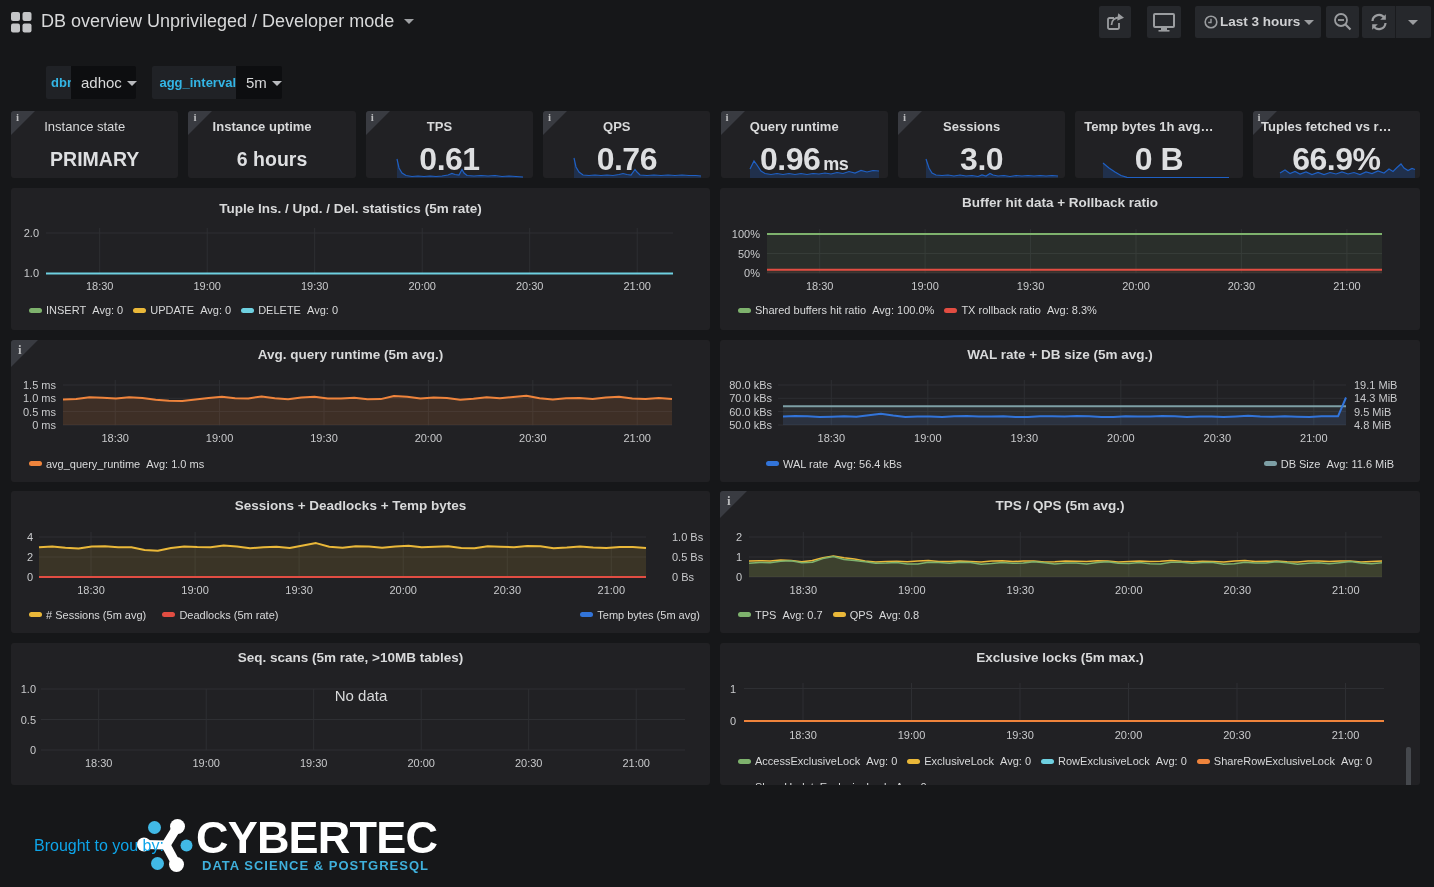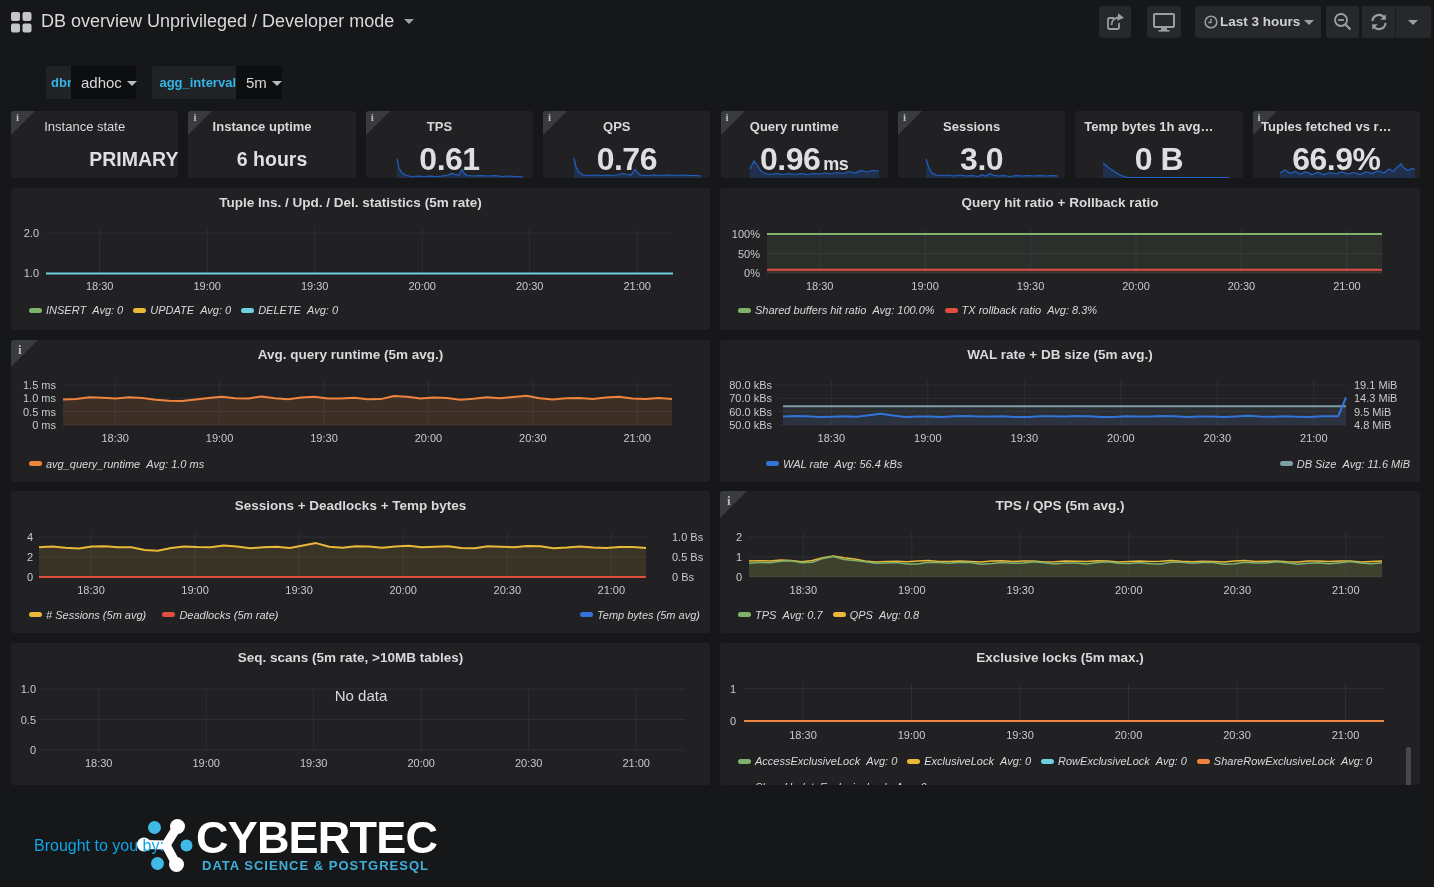--- a/index.html
+++ b/index.html
@@ -1,21 +1,21 @@
 <!DOCTYPE html>
 <html><head><meta charset="utf-8">
 <style>
 * { margin:0; padding:0; box-sizing:border-box; }
 body { width:1434px; height:887px; background:#161719; overflow:hidden; position:relative;
   font-family:"Liberation Sans",sans-serif; color:#d8d9da; }
 .panel { position:absolute; background:#212124; border-radius:3px; overflow:hidden; }
 .ptitle { position:absolute; left:0; right:20px; text-align:center; font-size:13px; font-weight:700; color:#d8d9da; }
 .tick { fill:#c9cacc; font-size:11px; font-family:"Liberation Sans",sans-serif; }
 .leg { position:absolute; white-space:nowrap; font-size:11px; color:#d8d9da; }
-.li { margin-right:10px;font-style:italic; }
+.li { margin-right:10px; }
 .li i { display:inline-block; width:13px; height:5px; border-radius:2.5px; margin-right:4px; vertical-align:1.5px; }
 .statval { position:absolute; left:0; right:0; text-align:center; font-weight:700; color:#dedfe1; z-index:2; }
 .navbtn { position:absolute; top:6px; height:32px; background:#26282c; border-radius:2px; }
 </style></head><body>
 <div style="position:absolute;left:0;top:0;width:100%;height:52px;">
     <svg width="22" height="22" style="position:absolute;left:10px;top:11px;">
       <rect x="1" y="1" width="9" height="9" rx="2" fill="#c4c5c7"></rect>
       <rect x="12.5" y="1" width="9" height="9" rx="2" fill="#c4c5c7"></rect>
       <rect x="1" y="12.5" width="9" height="9" rx="2" fill="#c4c5c7"></rect>
       <rect x="12.5" y="12.5" width="9" height="9" rx="2" fill="#c4c5c7"></rect>
@@ -61,21 +61,21 @@
 <div style="position:absolute;left:0;top:66px;height:33px;">
     <div style="position:absolute;left:11px;top:0;width:60px;height:33px;background:#202226;border-radius:2px 0 0 2px;text-align:center;line-height:33px;font-size:13px;font-weight:700;color:#33b5e5;margin-left:35px;">dbname</div>
     <div style="position:absolute;left:71px;top:0;width:65px;height:33px;background:#0d0e10;border-radius:0 2px 2px 0;line-height:33px;font-size:15px;color:#d8d9da;padding-left:10px;white-space:nowrap;">adhoc<span style="display:inline-block;margin-left:5px;vertical-align:2px;width:0;height:0;border-left:5px solid transparent;border-right:5px solid transparent;border-top:5px solid #b8babd;"></span></div>
     <div style="position:absolute;left:152px;top:0;width:84px;height:33px;background:#202226;border-radius:2px 0 0 2px;text-align:right;line-height:33px;font-size:13px;font-weight:700;color:#33b5e5;">agg_interval</div>
     <div style="position:absolute;left:236px;top:0;width:46px;height:33px;background:#0d0e10;border-radius:0 2px 2px 0;line-height:33px;font-size:15px;color:#d8d9da;padding-left:10px;white-space:nowrap;">5m<span style="display:inline-block;margin-left:5px;vertical-align:2px;width:0;height:0;border-left:5px solid transparent;border-right:5px solid transparent;border-top:5px solid #b8babd;"></span></div>
   </div>
 <div class="panel" style="left:11.0px;top:111px;width:167.4px;height:67px;">
     <div style="position:absolute;top:0;left:0;width:0;height:0;border-top:24px solid #393b41;border-right:24px solid transparent;"></div>
     <span style="position:absolute;top:1px;left:5px;font-family:'Liberation Serif',serif;font-weight:bold;font-size:11px;color:#bbbcbe;line-height:11px;">i</span>
     <div class="ptitle" style="top:8px;font-weight:400;">Instance state</div>
-    <div class="statval" style="top:37px;font-size:19.5px;text-align:right;">PRIMARY</div>
+    <div class="statval" style="top:37px;font-size:19.5px;">PRIMARY</div>
   </div>
 <div class="panel" style="left:188.4px;top:111px;width:167.4px;height:67px;">
     <div style="position:absolute;top:0;left:0;width:0;height:0;border-top:24px solid #393b41;border-right:24px solid transparent;"></div>
     <span style="position:absolute;top:1px;left:5px;font-family:'Liberation Serif',serif;font-weight:bold;font-size:11px;color:#bbbcbe;line-height:11px;">i</span>
     <div class="ptitle" style="top:8px;font-weight:700;">Instance uptime</div>
     <div class="statval" style="top:37px;font-size:19.5px;">6 hours</div>
   </div>
 <div class="panel" style="left:365.8px;top:111px;width:167.4px;height:67px;">
     <div style="position:absolute;top:0;left:0;width:0;height:0;border-top:24px solid #393b41;border-right:24px solid transparent;"></div>
     <span style="position:absolute;top:1px;left:5px;font-family:'Liberation Serif',serif;font-weight:bold;font-size:11px;color:#bbbcbe;line-height:11px;">i</span>
@@ -128,21 +128,21 @@
     <div style="position:absolute;top:0;left:0;width:0;height:0;border-top:24px solid #393b41;border-right:24px solid transparent;"></div>
     <span style="position:absolute;top:1px;left:5px;font-family:'Liberation Serif',serif;font-weight:bold;font-size:11px;color:#bbbcbe;line-height:11px;">i</span>
     <div class="ptitle" style="top:8px;font-weight:700;">Tuples fetched vs r…</div>
     <svg width="167" height="67" style="position:absolute;left:0;top:0;z-index:1;">
       <polygon points="27.0,62.0 32.0,59.0 37.0,62.5 42.0,60.5 47.0,63.0 53.0,61.0 59.0,63.5 65.0,61.5 71.0,63.5 77.0,61.5 83.0,63.0 89.0,61.0 95.0,63.0 101.0,61.5 107.0,63.5 113.0,61.0 119.0,62.5 125.0,60.0 131.0,62.0 136.0,58.0 140.0,60.5 144.0,56.5 148.0,53.0 151.0,57.0 155.0,59.5 159.0,57.5 162.0,58.5 162.0,67.0 27.0,67.0" fill="rgba(31,96,196,0.25)" stroke="none"></polygon>
       <polyline points="27.0,62.0 32.0,59.0 37.0,62.5 42.0,60.5 47.0,63.0 53.0,61.0 59.0,63.5 65.0,61.5 71.0,63.5 77.0,61.5 83.0,63.0 89.0,61.0 95.0,63.0 101.0,61.5 107.0,63.5 113.0,61.0 119.0,62.5 125.0,60.0 131.0,62.0 136.0,58.0 140.0,60.5 144.0,56.5 148.0,53.0 151.0,57.0 155.0,59.5 159.0,57.5 162.0,58.5" fill="none" stroke="#1F60C4" stroke-width="1.2"></polyline>
     </svg>
     <div class="statval" style="top:30px;font-size:32px;letter-spacing:-0.5px;">66.9%</div>
   </div>
 <div class="panel" style="left:11px;top:188px;width:699px;height:142px;">
-    <div class="ptitle" style="top:7px;font-size:13.5px;text-align:center;">Tuple Ins. / Upd. / Del. statistics (5m rate)</div>
+    <div class="ptitle" style="top:13px;font-size:13.5px;text-align:center;">Tuple Ins. / Upd. / Del. statistics (5m rate)</div>
     <svg width="699" height="142" style="position:absolute;left:0;top:0;">
       <line x1="88.7" y1="40.0" x2="88.7" y2="85.5" stroke="#2e2f33" stroke-width="1"></line>
       <line x1="196.2" y1="40.0" x2="196.2" y2="85.5" stroke="#2e2f33" stroke-width="1"></line>
       <line x1="303.7" y1="40.0" x2="303.7" y2="85.5" stroke="#2e2f33" stroke-width="1"></line>
       <line x1="411.2" y1="40.0" x2="411.2" y2="85.5" stroke="#2e2f33" stroke-width="1"></line>
       <line x1="518.7" y1="40.0" x2="518.7" y2="85.5" stroke="#2e2f33" stroke-width="1"></line>
       <line x1="626.2" y1="40.0" x2="626.2" y2="85.5" stroke="#2e2f33" stroke-width="1"></line>
       <line x1="35" y1="45.0" x2="662" y2="45.0" stroke="#2e2f33" stroke-width="1"></line>
       <polyline points="35.0,85.5 662.0,85.5" fill="none" stroke="#6ED0E0" stroke-width="2" stroke-linejoin="round"></polyline>
       <text x="28" y="49.0" text-anchor="end" class="tick">2.0</text>
@@ -150,21 +150,21 @@
       <text x="88.7" y="102" text-anchor="middle" class="tick">18:30</text>
       <text x="196.2" y="102" text-anchor="middle" class="tick">19:00</text>
       <text x="303.7" y="102" text-anchor="middle" class="tick">19:30</text>
       <text x="411.2" y="102" text-anchor="middle" class="tick">20:00</text>
       <text x="518.7" y="102" text-anchor="middle" class="tick">20:30</text>
       <text x="626.2" y="102" text-anchor="middle" class="tick">21:00</text>
     </svg>
     <div class="leg" style="left:18px;top:116px;"><span class="li"><i style="background:#7EB26D"></i>INSERT&nbsp;&nbsp;Avg: 0</span><span class="li"><i style="background:#EAB839"></i>UPDATE&nbsp;&nbsp;Avg: 0</span><span class="li"><i style="background:#6ED0E0"></i>DELETE&nbsp;&nbsp;Avg: 0</span></div>
   </div>
 <div class="panel" style="left:720px;top:188px;width:700px;height:142px;">
-    <div class="ptitle" style="top:7px;font-size:13.5px;">Query hit ratio + Rollback ratio</div>
+    <div class="ptitle" style="top:7px;font-size:13.5px;">Buffer hit data + Rollback ratio</div>
     <svg width="700" height="142" style="position:absolute;left:0;top:0;">
       <line x1="99.7" y1="41.0" x2="99.7" y2="85.5" stroke="#2e2f33" stroke-width="1"></line>
       <line x1="205.1" y1="41.0" x2="205.1" y2="85.5" stroke="#2e2f33" stroke-width="1"></line>
       <line x1="310.6" y1="41.0" x2="310.6" y2="85.5" stroke="#2e2f33" stroke-width="1"></line>
       <line x1="416.0" y1="41.0" x2="416.0" y2="85.5" stroke="#2e2f33" stroke-width="1"></line>
       <line x1="521.4" y1="41.0" x2="521.4" y2="85.5" stroke="#2e2f33" stroke-width="1"></line>
       <line x1="626.9" y1="41.0" x2="626.9" y2="85.5" stroke="#2e2f33" stroke-width="1"></line>
       <line x1="47" y1="46.0" x2="662" y2="46.0" stroke="#2e2f33" stroke-width="1"></line>
       <line x1="47" y1="65.5" x2="662" y2="65.5" stroke="#2e2f33" stroke-width="1"></line>
       <line x1="47" y1="85.0" x2="662" y2="85.0" stroke="#2e2f33" stroke-width="1"></line>
@@ -240,21 +240,21 @@
       <text x="634" y="75.6" text-anchor="start" class="tick">9.5 MiB</text>
       <text x="634" y="89.0" text-anchor="start" class="tick">4.8 MiB</text>
       <text x="111.3" y="102" text-anchor="middle" class="tick">18:30</text>
       <text x="207.8" y="102" text-anchor="middle" class="tick">19:00</text>
       <text x="304.3" y="102" text-anchor="middle" class="tick">19:30</text>
       <text x="400.8" y="102" text-anchor="middle" class="tick">20:00</text>
       <text x="497.3" y="102" text-anchor="middle" class="tick">20:30</text>
       <text x="593.8" y="102" text-anchor="middle" class="tick">21:00</text>
     </svg>
     <div class="leg" style="left:18px;top:117.5px;padding-left:28px;"><span class="li"><i style="background:#3274D9"></i>WAL rate&nbsp;&nbsp;Avg: 56.4 kBs</span></div>
-    <div class="leg" style="right:10px;top:117.5px;"><span class="li" style="margin-right:0"><i style="background:#7d9fa5"></i>DB Size&nbsp;&nbsp;Avg: 11.6 MiB</span></div>
+    <div class="leg" style="right:10px;top:117.5px;"><span class="li" style="margin-right:16px"><i style="background:#7d9fa5"></i>DB Size&nbsp;&nbsp;Avg: 11.6 MiB</span></div>
   </div>
 <div class="panel" style="left:11px;top:491px;width:699px;height:142px;">
     <div class="ptitle" style="top:7px;font-size:13.5px;">Sessions + Deadlocks + Temp bytes</div>
     <svg width="699" height="142" style="position:absolute;left:0;top:0;">
       <line x1="80.0" y1="41.0" x2="80.0" y2="86" stroke="#2e2f33" stroke-width="1"></line>
       <line x1="184.1" y1="41.0" x2="184.1" y2="86" stroke="#2e2f33" stroke-width="1"></line>
       <line x1="288.1" y1="41.0" x2="288.1" y2="86" stroke="#2e2f33" stroke-width="1"></line>
       <line x1="392.2" y1="41.0" x2="392.2" y2="86" stroke="#2e2f33" stroke-width="1"></line>
       <line x1="496.3" y1="41.0" x2="496.3" y2="86" stroke="#2e2f33" stroke-width="1"></line>
       <line x1="600.3" y1="41.0" x2="600.3" y2="86" stroke="#2e2f33" stroke-width="1"></line>

